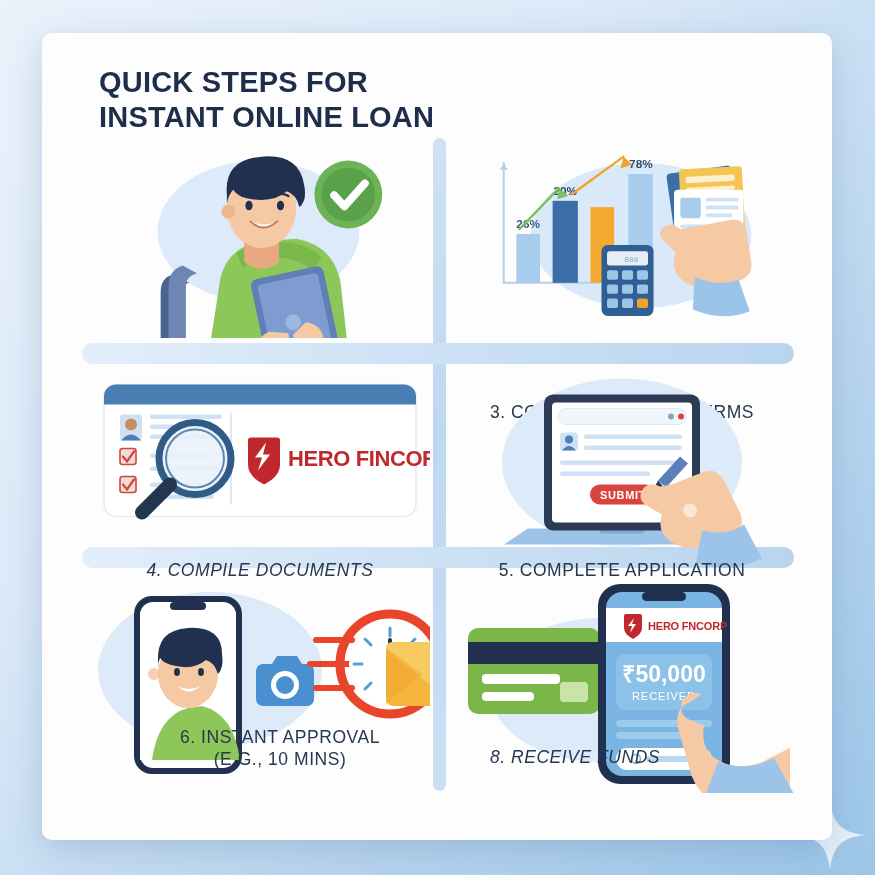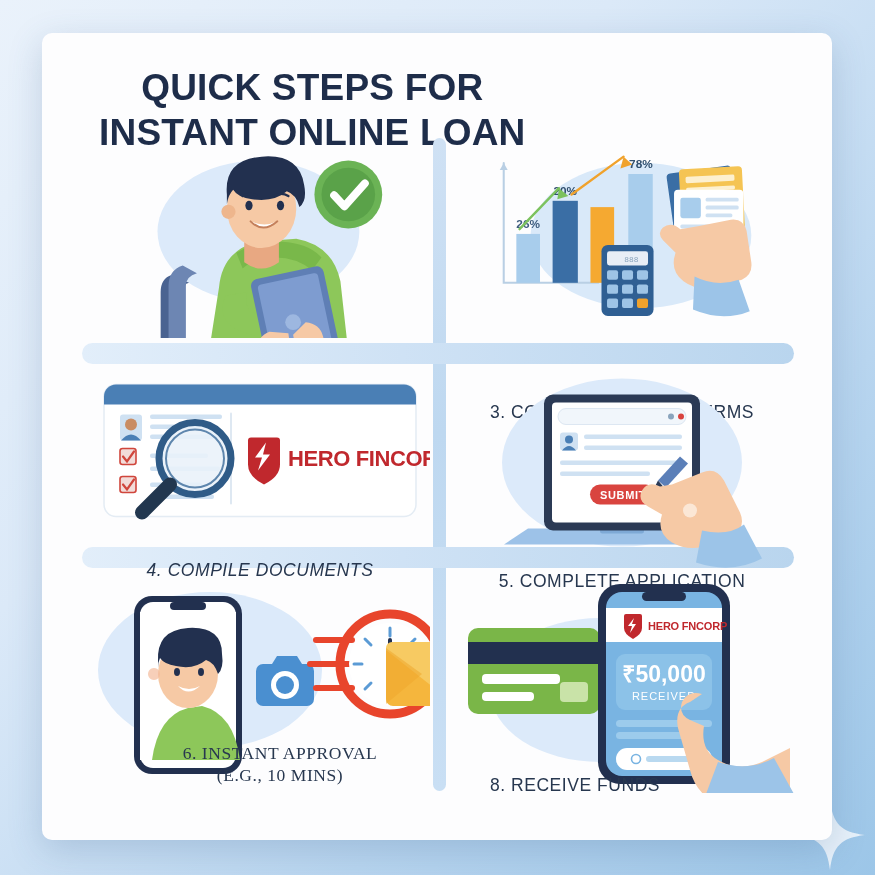--- a/index.html
+++ b/index.html
@@ -11,24 +11,23 @@
   }
   .bg-sparkle{position:absolute;width:70px;height:70px;left:795px;top:800px;pointer-events:none;}
   .card{
     position:absolute;left:42px;top:33px;width:790px;height:807px;
     background:#fdfdfe;border-radius:10px;
     box-shadow:0 10px 34px rgba(60,95,140,.22);
     overflow:hidden;
   }
   .title{
     position:absolute;left:57px;top:32px;
-    font-size:37px;line-height:1.22;font-weight:bold;letter-spacing:.2px;
+    font-size:29px;line-height:1.22;font-weight:bold;letter-spacing:.2px;
     color:#1e2d4a;text-transform:uppercase;
     white-space:pre-line;
-    text-align:center;
   }
   
   .v-div{
     position:absolute;left:391px;top:105px;width:13px;height:653px;
     border-radius:7px;
     background:linear-gradient(180deg,#cfe1f4 0%,#bed8f0 45%,#c9dff4 100%);
   }
   .h-div{
     position:absolute;left:40px;width:712px;height:21px;border-radius:11px;
     background:linear-gradient(90deg,#e2eefa 0%,#cfe2f5 45%,#b9d5ee 100%);
@@ -45,23 +44,23 @@
   .c8{left:408px;top:545px;width:344px;height:215px;}
   .art{position:absolute;left:0;top:0;width:100%;height:100%;}
   .label{
     position:absolute;left:0;width:100%;text-align:center;
     font-size:17.5px;letter-spacing:.55px;color:#27374f;
     text-transform:uppercase;line-height:1.26;white-space:pre-line;
   }
   .lab1{top:268px;}
   .lab3{top:268px;}
   .lab4{top:196px;font-style:italic;}
-  .lab5{top:196px;margin-top:11px;}
-  .lab6{top:164px;left:40px;width:300px;font-family:Liberation Serif, serif;}
-  .lab8{top:196px;left:-10px;width:270px;}
+  .lab5{top:196px;}
+  .lab6{top:148px;left:40px;width:300px;}
+  .lab8{top:168px;left:-10px;width:270px;font-style:italic;}
 </style>
 </head>
 <body>
 
 <svg class="bg-sparkle" viewBox="0 0 70 70">
   <path d="M35 0 C38 24 46 32 70 35 C46 38 38 46 35 70 C32 46 24 38 0 35 C24 32 32 24 35 0 Z" fill="#eef5fc" opacity=".9"></path>
 </svg>
 
 <div class="card">
 

